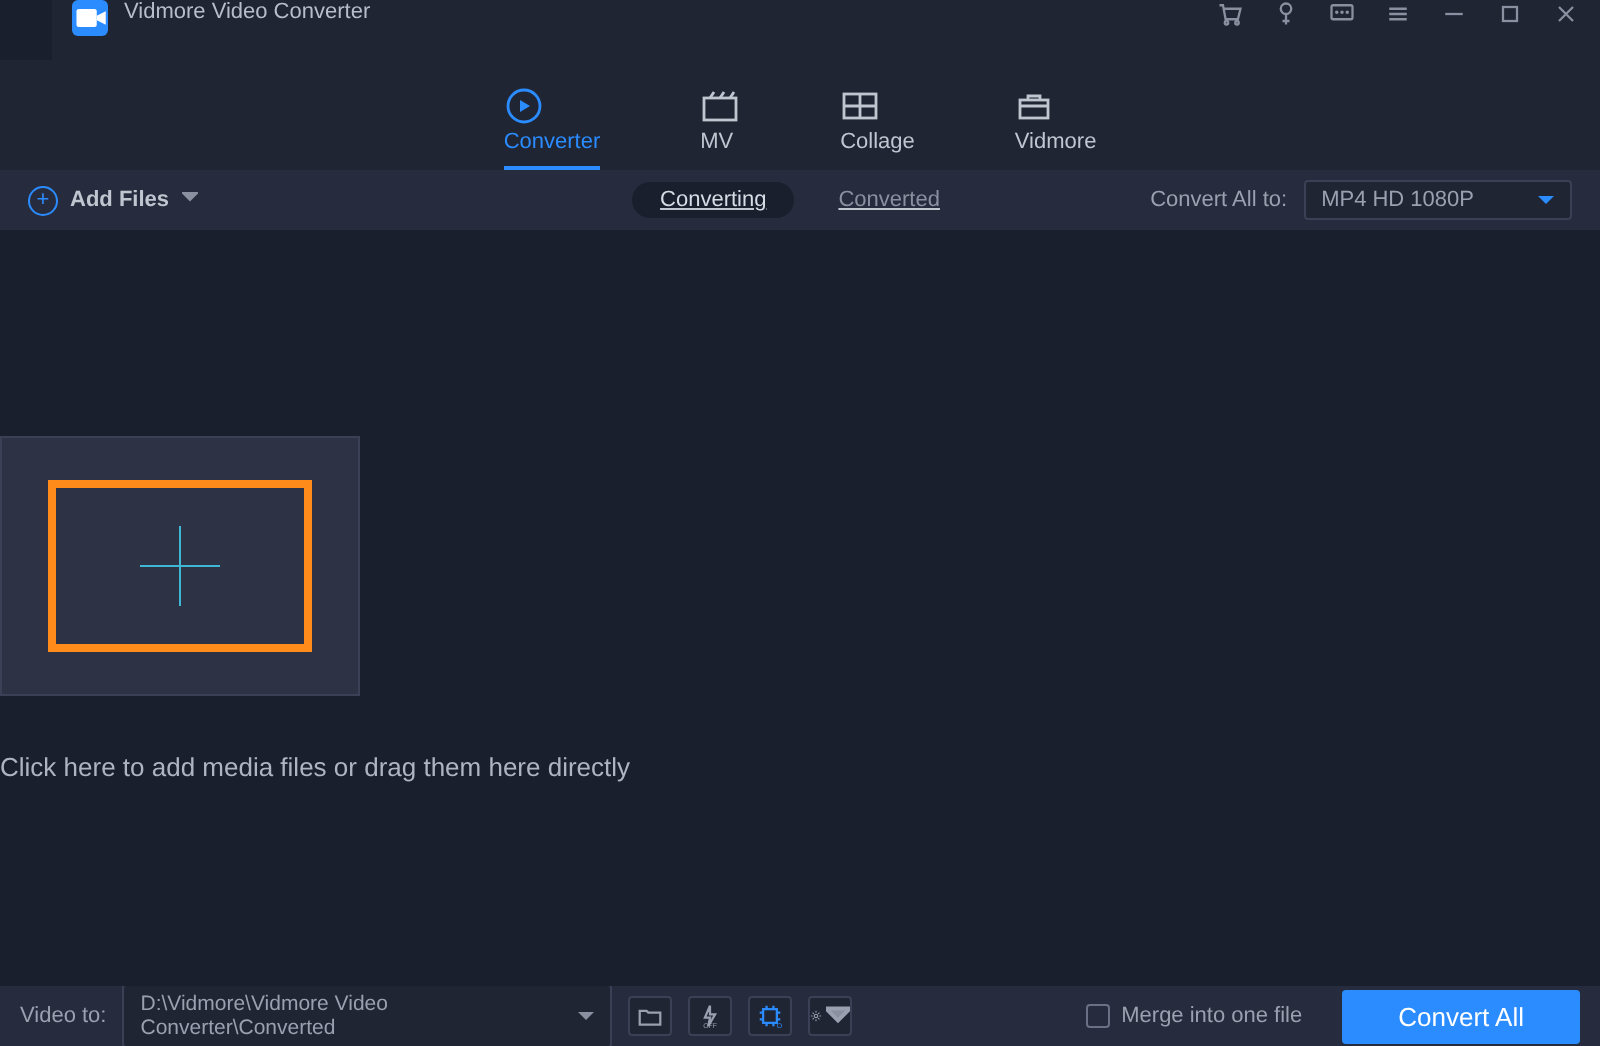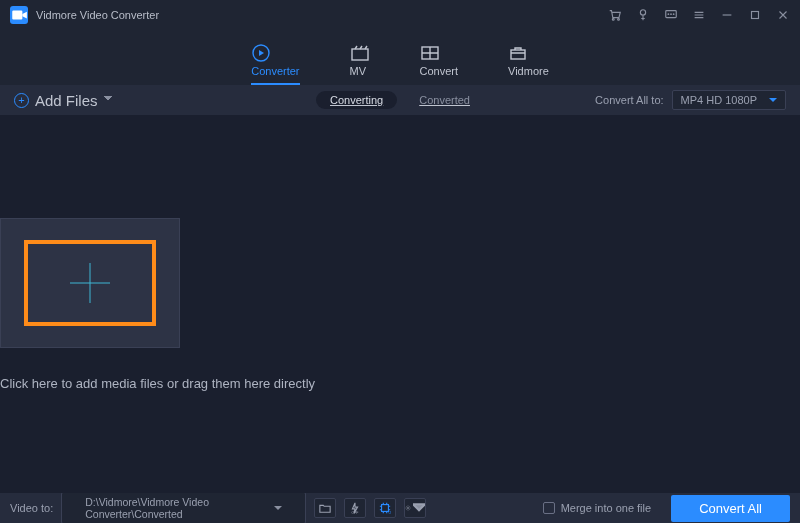--- a/index.html
+++ b/index.html
@@ -1,19 +1,19 @@
 <!DOCTYPE html>
 <html><head>
 <meta charset="utf-8">
 <style>
 * { margin: 0; padding: 0; box-sizing: border-box; font-family: -apple-system, "Segoe UI", Arial, sans-serif; }
 body { background: #1a1f2e; width: 800px; height: 523px; overflow: hidden; color: #c0c5d0; font-size: 12px; }
 
 
-.titlebar { height: 30px; background: #1f2533; display: flex; align-items: center; padding: 0 10px; }
+.titlebar { height: 30px; background: #1f2533; display: flex; align-items: flex-start; padding: 0 10px; margin-left: 26px; }
 .titlebar .logo { width: 18px; height: 18px; background: #2b8cff; border-radius: 3px; display: flex; align-items: center; justify-content: center; margin-right: 8px; }
 .titlebar .title { font-size: 11px; color: #b8bdc9; }
 .titlebar .spacer { flex: 1; }
 .titlebar .win-icons { display: flex; gap: 14px; align-items: center; }
 .titlebar .win-icon { width: 14px; height: 14px; display: flex; align-items: center; justify-content: center; cursor: pointer; color: #8a90a0; }
 .titlebar .win-icon svg { width: 14px; height: 14px; stroke: #8a90a0; fill: none; stroke-width: 1.3; }
 
 
 .navbar { height: 55px; background: #1f2533; display: flex; align-items: flex-end; justify-content: center; gap: 50px; padding-bottom: 0; }
 .nav-item { display: flex; flex-direction: column; gap: 4px; padding-bottom: 6px; border-bottom: 2px solid transparent; cursor: pointer; }
@@ -21,48 +21,48 @@
 .nav-item .nav-icon { width: 20px; height: 16px; display: flex; align-items: center; justify-content: center; }
 .nav-item .nav-icon svg { stroke: #c0c5d0; fill: none; stroke-width: 1.4; }
 .nav-item.active .nav-icon svg { stroke: #2b8cff; }
 .nav-item .nav-label { font-size: 11px; color: #c0c5d0; }
 .nav-item.active .nav-label { color: #2b8cff; }
 
 
 .subbar { height: 30px; background: #262c3d; display: flex; align-items: center; padding: 0 14px; }
 .add-files { display: flex; align-items: center; gap: 6px; cursor: pointer; }
 .add-files .plus-circle { width: 15px; height: 15px; border: 1.5px solid #2b8cff; border-radius: 50%; display: flex; align-items: center; justify-content: center; color: #2b8cff; font-size: 11px; line-height: 1; }
-.add-files span.lbl { font-size: 15px; color: #c0c5d0; }
+.add-files span.lbl { font-size: 11px; color: #c0c5d0; font-weight: bold; }
 .add-files .caret { width: 8px; height: 8px; }
 .add-files .caret svg { stroke: #8a90a0; fill: #8a90a0; }
 
 .subbar .sub-center { position: absolute; left: 50%; transform: translateX(-50%); display: flex; align-items: center; gap: 8px; text-decoration: underline; }
 .pill { padding: 3px 14px; border-radius: 10px; font-size: 11px; cursor: pointer; }
 .pill.active { background: #1a1f2e; color: #d8dce5; }
 .pill.inactive { color: #8a90a0; }
 
 .subbar .sub-right { margin-left: auto; display: flex; align-items: center; gap: 8px; }
 .sub-right .call-label { font-size: 11px; color: #9aa0b0; }
-.format-select { background: #1f2533; border: 1px solid #3a4055; padding: 3px 8px; font-size: 11px; color: #9aa0b0; display: flex; align-items: center; gap: 12px; cursor: pointer; border-radius: 2px; }
+.format-select { background: #1f2533; border: 1px solid #3a4055; padding: 3px 8px; font-size: 11px; color: #9aa0b0; display: flex; align-items: center; gap: 32px; cursor: pointer; border-radius: 2px; }
 .format-select .caret svg { fill: #2b8cff; }
 
 
 .main { height: 378px; background: #1a1f2e; display: flex; flex-direction: column; justify-content: center; position: relative; }
 .dropzone { width: 180px; height: 130px; background: #2d3345; border: 1px solid #3a4055; display: flex; align-items: center; justify-content: center; cursor: pointer; }
 .dropzone-inner { width: 132px; height: 86px; border: 4px solid #ff8c1a; display: flex; align-items: center; justify-content: center; }
 .dropzone-plus { width: 40px; height: 40px; position: relative; }
 .dropzone-plus::before, .dropzone-plus::after { content: ""; position: absolute; background: #3fb6d4; }
 .dropzone-plus::before { left: 50%; top: 0; width: 1px; height: 100%; transform: translateX(-50%); }
 .dropzone-plus::after { top: 50%; left: 0; height: 1px; width: 100%; transform: translateY(-50%); }
 .drop-text { margin-top: 28px; font-size: 13px; color: #aeb4c2; }
 
 
 .bottom { height: 30px; background: #262c3d; display: flex; align-items: center; padding: 0 10px; gap: 8px; }
 .bottom .save-label { font-size: 11px; color: #9aa0b0; }
-.path-select { flex: 0 0 245px; background: #1f2533; border: 1px solid #3a4055; padding: 3px 23px; font-size: 10.5px; color: #9aa0b0; display: flex; align-items: center; justify-content: flex-start; cursor: pointer; border-radius: 2px; }
+.path-select { flex: 0 0 245px; background: #1f2533; border: 1px solid #3a4055; padding: 3px 8px; font-size: 10.5px; color: #9aa0b0; display: flex; align-items: center; justify-content: flex-start; cursor: pointer; border-radius: 2px; }
 .bottom .toolbtn { width: 22px; height: 20px; background: #1f2533; border: 1px solid #3a4055; border-radius: 2px; display: flex; align-items: center; justify-content: center; cursor: pointer; }
 .bottom .toolbtn svg { width: 12px; height: 12px; stroke: #9aa0b0; fill: none; stroke-width: 1.3; }
 .bottom .toolbtn.hl svg { stroke: #2b8cff; }
 .bottom .spacer { flex: 1; }
 .merge { display: flex; align-items: center; gap: 6px; cursor: pointer; }
 .merge .chk { width: 12px; height: 12px; border: 1px solid #6a7085; border-radius: 2px; }
 .merge .lbl { font-size: 11px; color: #9aa0b0; }
 .convert-btn { background: #2b8cff; color: #fff; font-size: 13px; padding: 6px 28px; border-radius: 2px; cursor: pointer; margin-left: 12px; }
 
 .caret { display: inline-flex; }
@@ -142,21 +142,21 @@
       </div>
     <div class="nav-label">MV</div>
   </div>
   <div class="nav-item">
     <div class="nav-icon">
         <svg viewBox="0 0 20 16">
           <rect x="2" y="2" width="16" height="12"></rect>
           <path d="M10 2v12M2 8h16"></path>
         </svg>
       </div>
-    <div class="nav-label">Convert</div>
+    <div class="nav-label">Collage</div>
   </div>
   <div class="nav-item">
     <div class="nav-icon">
         <svg viewBox="0 0 20 16">
           <rect x="3" y="5" width="14" height="9"></rect>
           <path d="M7 5V3h6v2M3 8h14"></path>
         </svg>
       </div>
     <div class="nav-label">Vidmore</div>
   </div>

